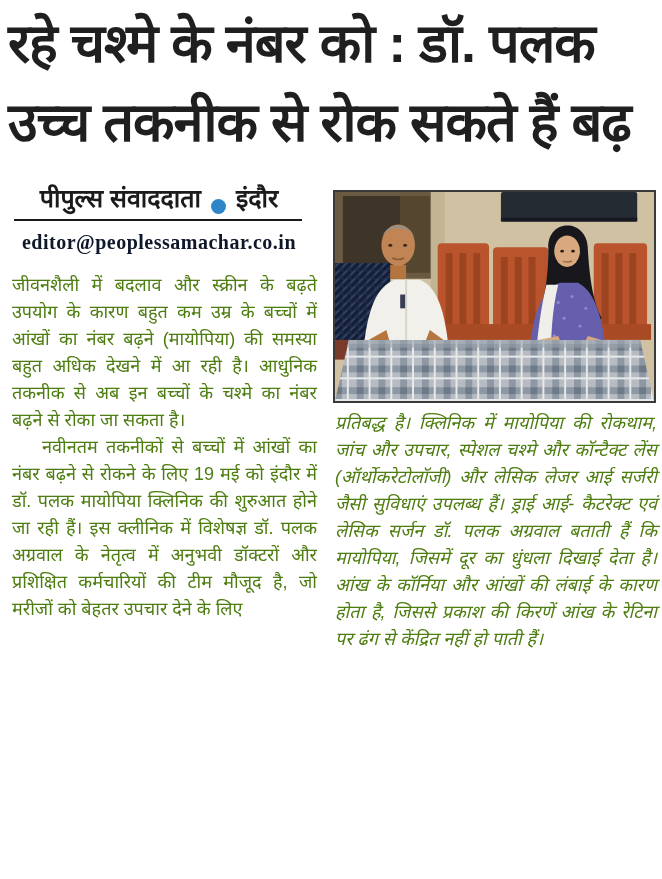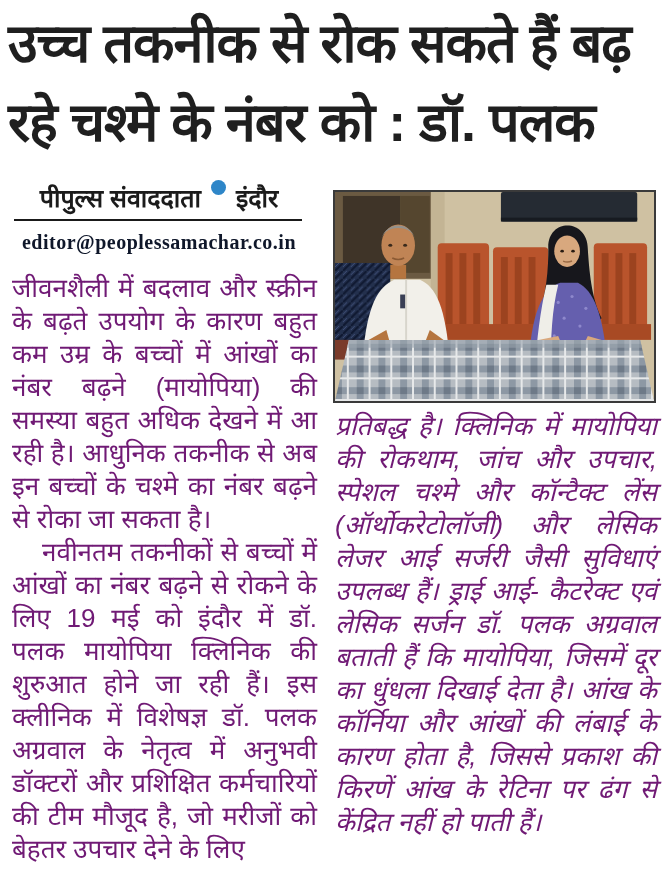--- a/index.html
+++ b/index.html
@@ -12,21 +12,21 @@
     color:#141414;
   }
   .headline{
     position:absolute;left:8px;top:4px;width:650px;
     font-size:54px;line-height:79px;font-weight:700;
     color:#1f1f1f;letter-spacing:-1px;white-space:nowrap;
   }
   .headline .hl-line{display:block;}
   .byline{
     position:absolute;left:0px;top:180px;width:318px;
-    display:flex;align-items:flex-start;justify-content:center;gap:10px;
+    display:flex;align-items:flex-end;justify-content:center;gap:10px;
     font-size:25px;font-weight:700;color:#1b1b1b;
   }
   .byline .dot{
     width:15px;height:15px;border-radius:50%;
     background:#2e86c8;flex:0 0 auto;
   }
   .byline-rule{
     position:absolute;left:14px;top:219px;width:288px;height:2px;
     background:#1a1a1a;
   }
@@ -38,36 +38,36 @@
     letter-spacing:0.5px;
   }
   .photo{
     position:absolute;left:333px;top:190px;width:323px;height:213px;
     border:2px solid #3a3a3a;box-sizing:border-box;
     background:#cfc1a2;
   }
   .photo svg{display:block;width:100%;height:100%;}
   .col{
     position:absolute;
-    font-size:26px;line-height:33px;
-    text-align:justify;color:#701a75;
+    font-size:18px;line-height:27px;
+    text-align:justify;color:#4d7c0f;
   }
   .col p{margin:0;padding:0;}
   .col p.indent{text-indent:30px;}
   .col-left{left:12px;top:272px;width:305px;}
   .col-right{left:335px;top:410px;width:322px;font-style:italic;}
 </style>
 </head>
 <body>
 
 <div class="page">
 
   <h1 class="headline" style="margin:0;">
+    <span class="hl-line">रहे चश्मे के नंबर को : डॉ. पलक</span>
     <span class="hl-line">उच्च तकनीक से रोक सकते हैं बढ़</span>
-    <span class="hl-line">रहे चश्मे के नंबर को : डॉ. पलक</span>
   </h1>
 
   <div class="byline">
     <span>पीपुल्स संवाददाता</span>
     <span class="dot" style="background-color: rgb(46, 134, 200);"></span>
     <span>इंदौर</span>
   </div>
   <div class="byline-rule"></div>
 
   <div class="email">editor@peoplessamachar.co.in</div>

